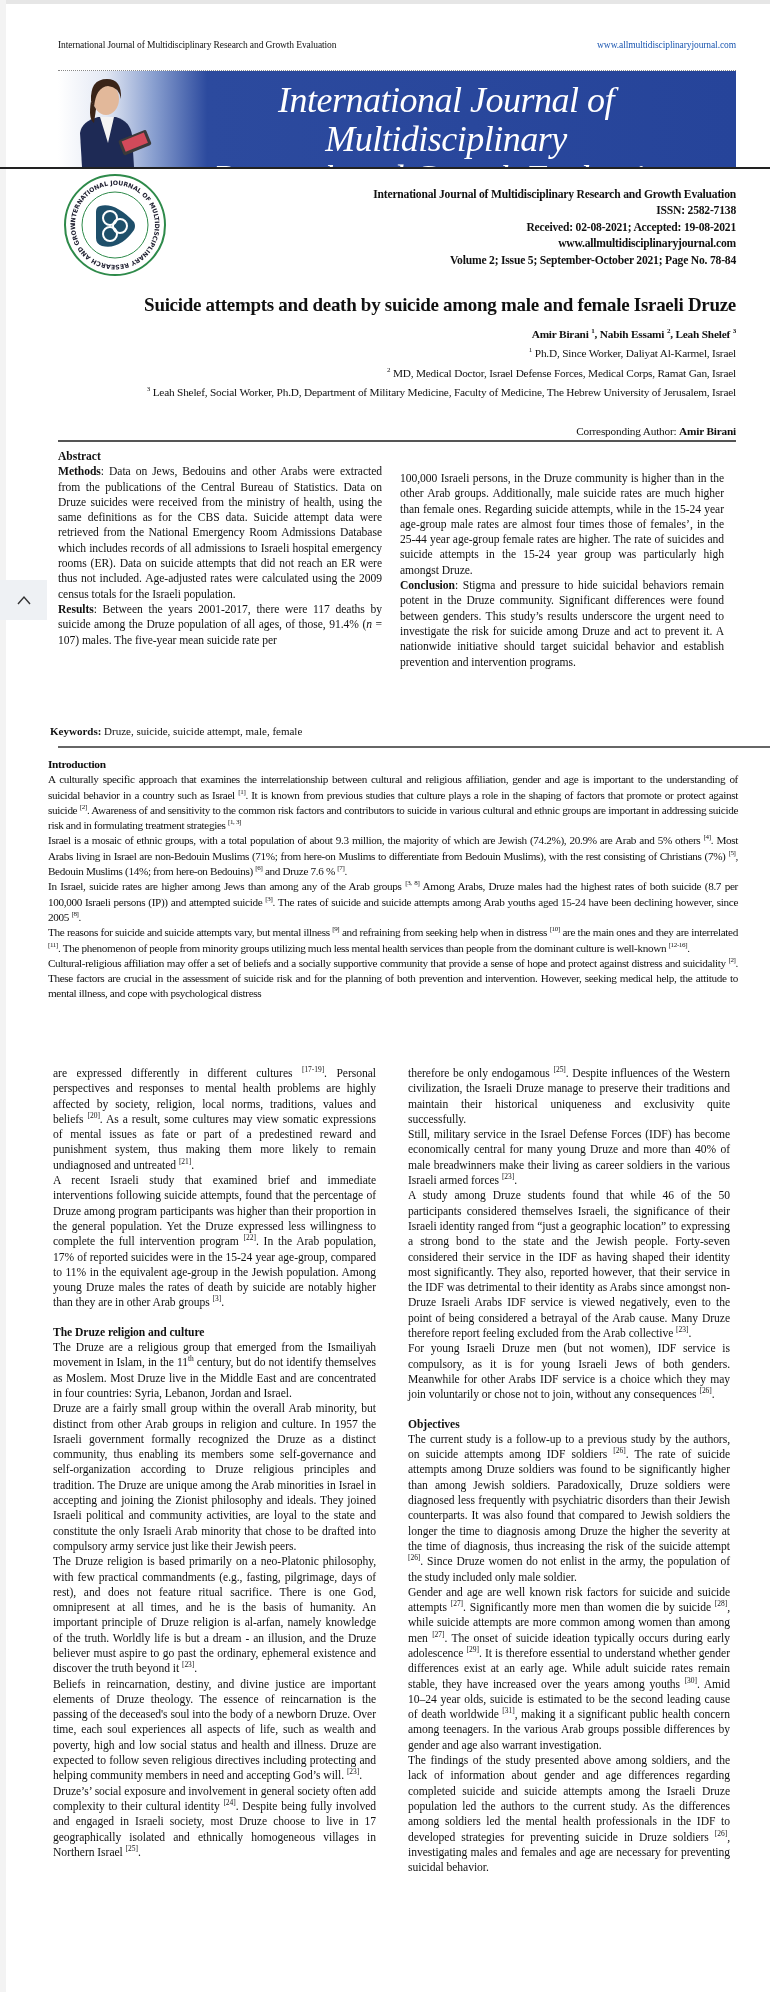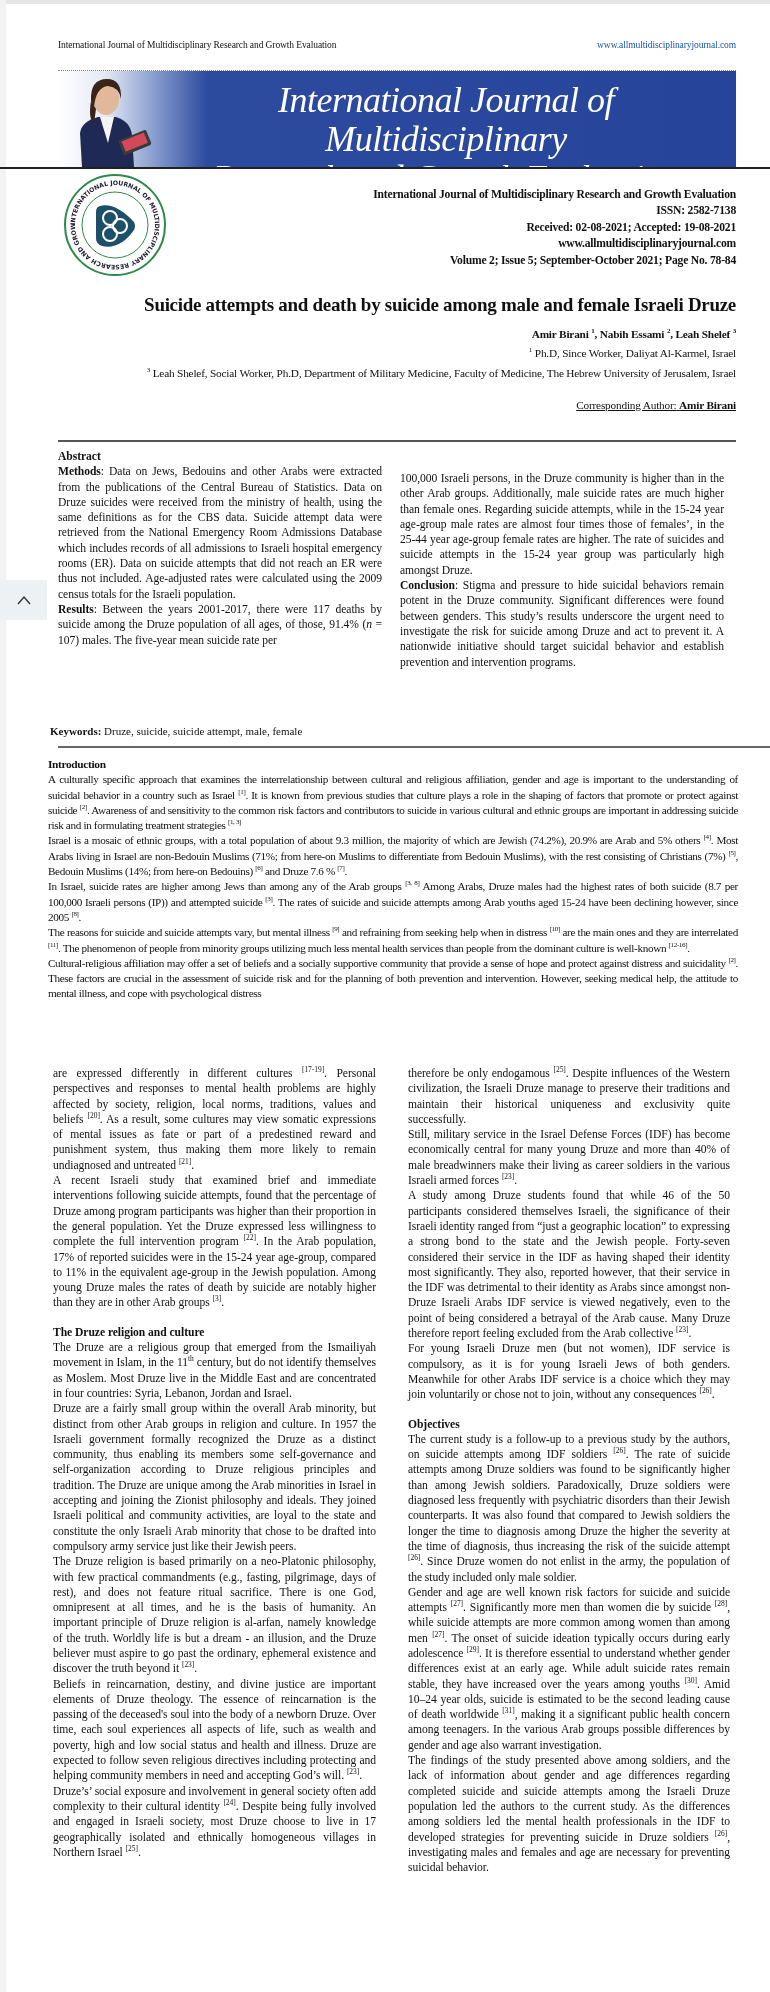--- a/index.html
+++ b/index.html
@@ -50,21 +50,21 @@
   .title {
     position: absolute; right: 34px; top: 294px; text-align: left;
     font-weight: bold; font-size: 19px; letter-spacing: -0.3px;
   }
   .authors {
     position: absolute; right: 34px; top: 323px; width: 700px; text-align: right;
     font-size: 11.3px; line-height: 16.5px; letter-spacing: -0.2px;
   }
   .authors .names { font-weight: bold; }
   .authors sup { font-size: 7px; }
-  .corr { margin-top: 16px; text-decoration: underline; }
+  .corr { margin-top: 23px; }
   .corr b { font-weight: bold; }
 
   .rule-abs-top { position: absolute; left: 58px; top: 440px; width: 678px; border-top: 2px solid #555; }
   .rule-abs-bot { position: absolute; left: 58px; top: 746px; width: 712px; border-top: 2px solid #666; }
 
   .col-text {
     font-family: "Liberation Serif", serif; font-size: 11.6px; line-height: 15.3px;
     text-align: justify; letter-spacing: -0.05px;
   }
   .col-text p { margin: 0; }
@@ -153,20 +153,21 @@
 <div class="authors">
   <div class="names">
     <span>Amir Birani</span>
     <sup>1</sup>,
     <span>Nabih Essami</span>
     <sup>2</sup>,
     <span>Leah Shelef</span>
     <sup>3</sup>
   </div>
   <div><sup>1</sup> <span>Ph.D, Since Worker, Daliyat Al-Karmel, Israel</span></div>
+  <div><sup>2</sup> <span>MD, Medical Doctor, Israel Defense Forces, Medical Corps, Ramat Gan, Israel</span></div>
   <div><sup>3</sup> <span>Leah Shelef, Social Worker, Ph.D, Department of Military Medicine, Faculty of Medicine, The Hebrew University of Jerusalem, Israel</span></div>
   <div class="corr">
     <span>Corresponding Author:</span>
     <b>Amir Birani</b>
   </div>
 </div>
 
 <div class="rule-abs-top"></div>
 
 <div class="abs-left col-text">

